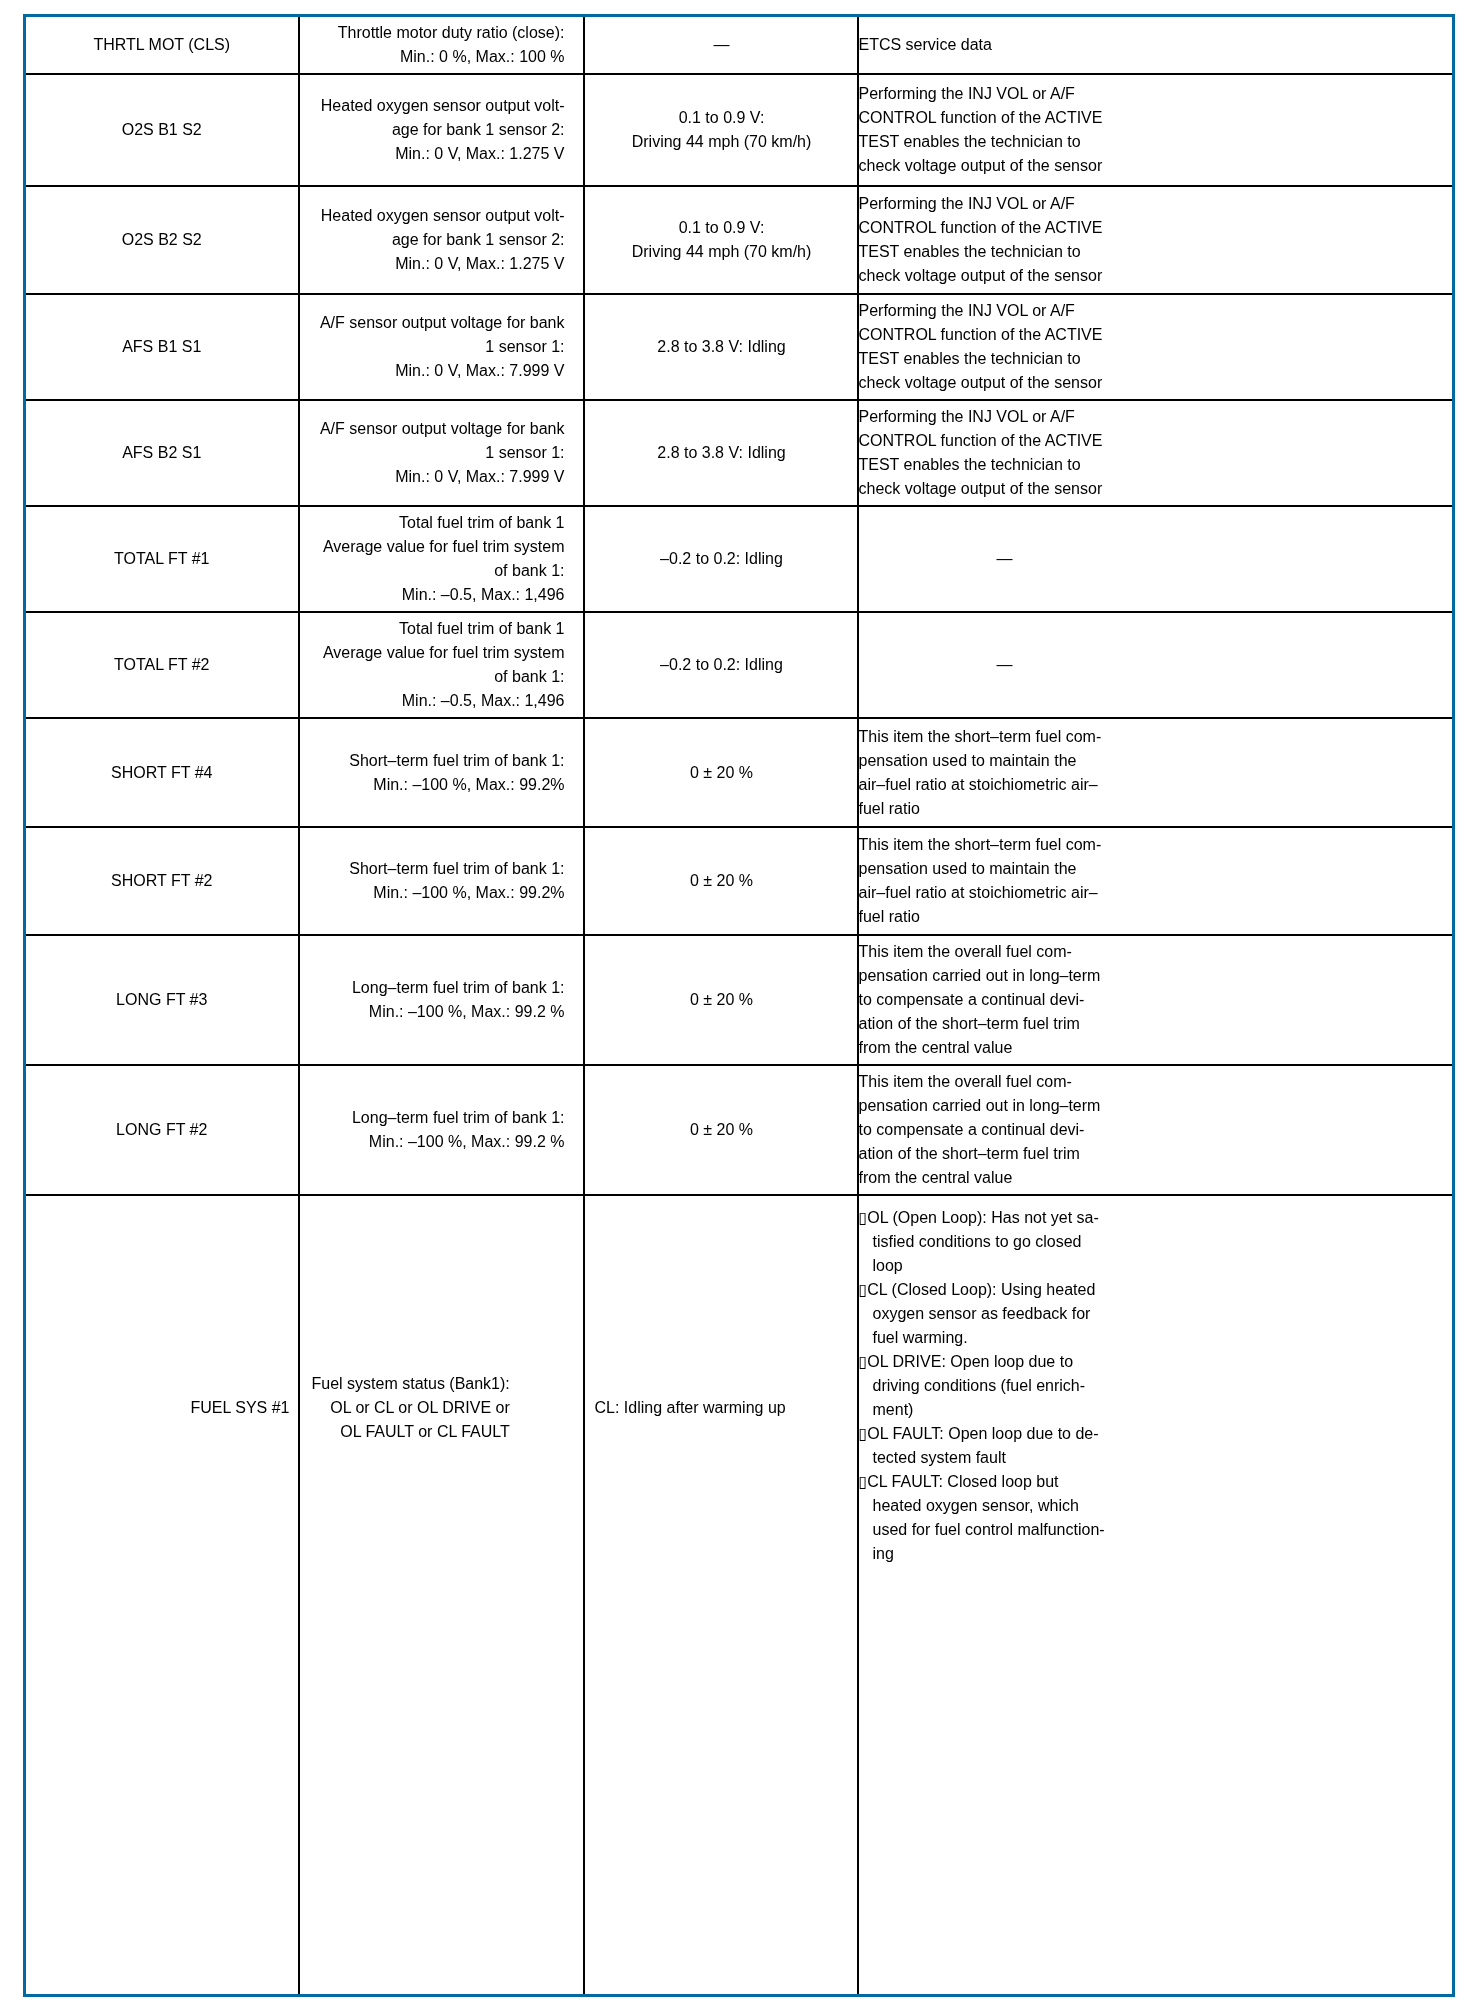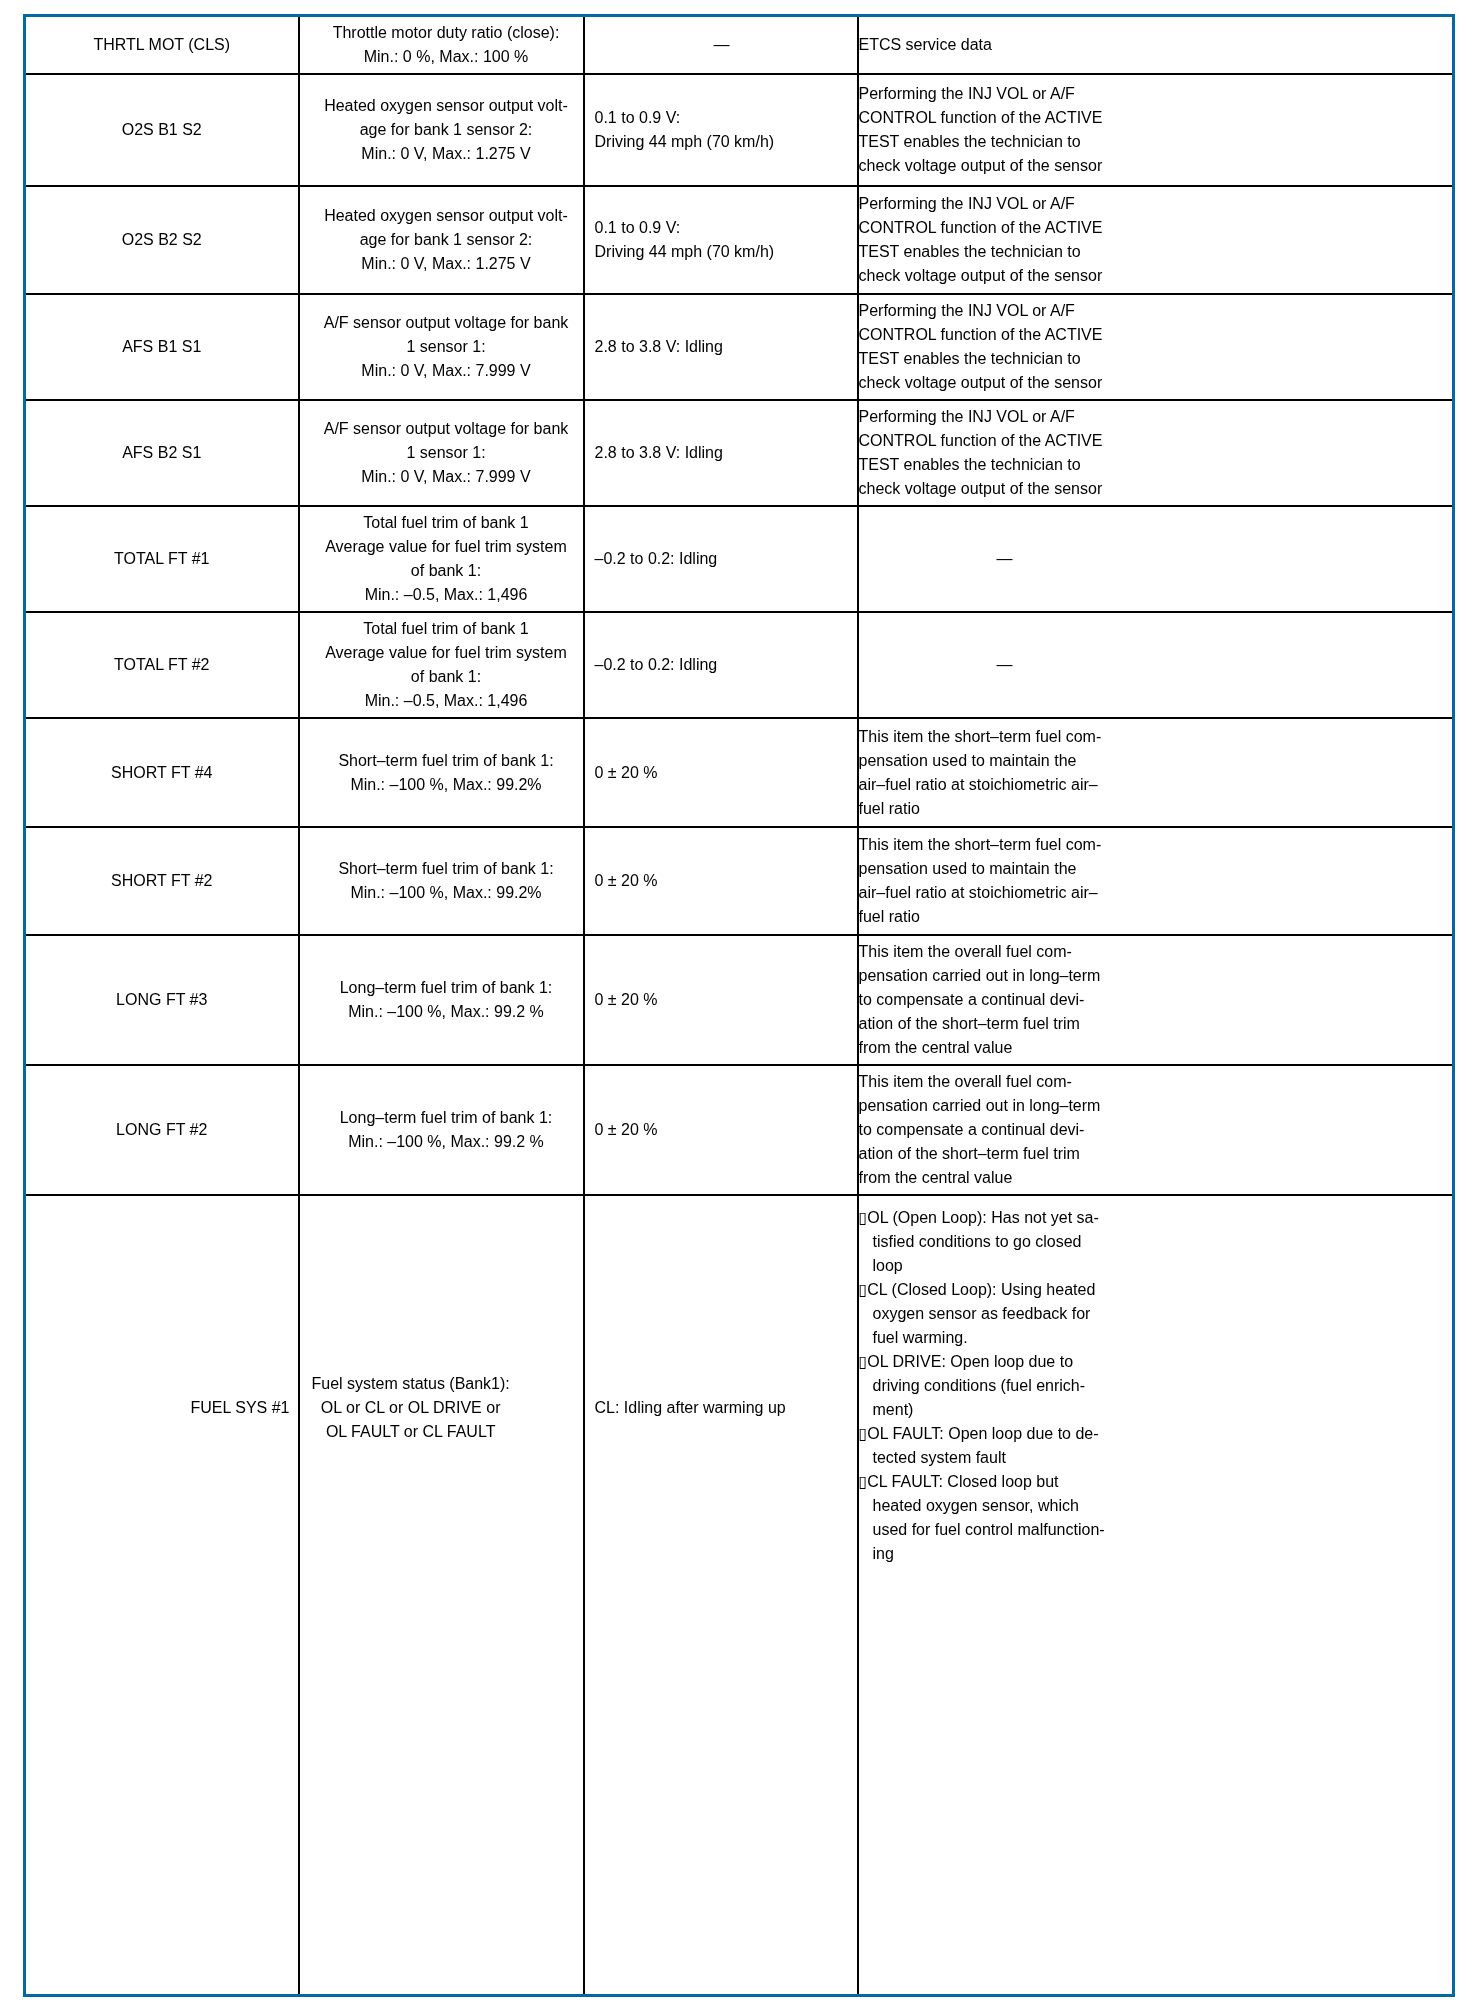--- a/index.html
+++ b/index.html
@@ -18,22 +18,22 @@
   }
   td{
     border:2px solid #000;
     vertical-align:middle;
     font-size:16px;
     line-height:24px;
     padding:4px 8px;
     overflow:hidden;
   }
   td.c1{text-align:center;white-space:pre-line;}
-  td.c2{text-align:center;white-space:pre-line;padding-left:12px;padding-right:2px;}
-  td.c3{text-align:left;white-space:pre-line;padding-left:10px;}
+  td.c2{text-align:right;white-space:pre-line;padding-left:12px;padding-right:18px;}
+  td.c3{text-align:center;white-space:pre-line;padding-left:10px;}
   td.c3.dash{text-align:center;}
   td.c4{text-align:left;padding-left:0;}
   .note{width:292px;white-space:pre-line;}
   .note.dash{text-align:center;}
   
   tr.h56{height:56px;} tr.h112{height:112px;} tr.h108{height:108px;}
   tr.h106{height:106px;} tr.h105{height:105px;} tr.h109{height:109px;}
   tr.h130{height:130px;} tr.h128{height:128px;} tr.h800{height:800px;}
   
   tr.big td{vertical-align:top;margin-top:28px;}

